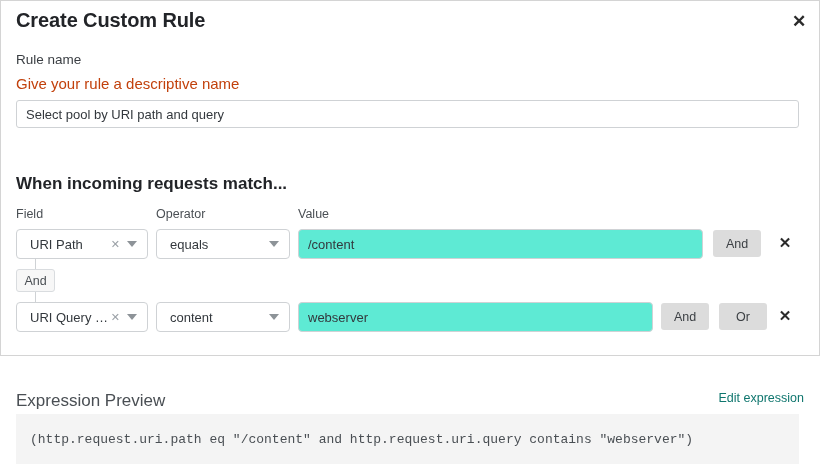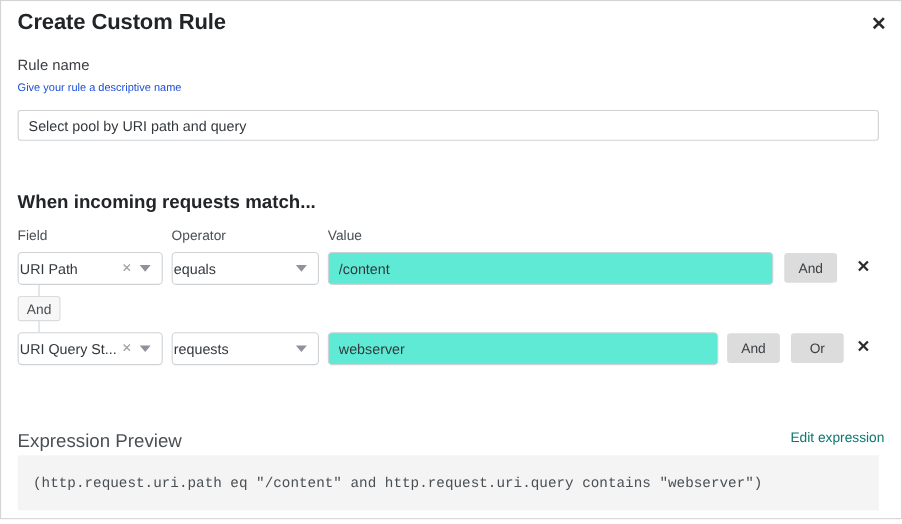--- a/index.html
+++ b/index.html
@@ -10,21 +10,21 @@
   body {
     width: 820px;
     height: 476px;
     font-family: "Liberation Sans", sans-serif;
     color: #23282d;
     overflow: hidden;
   }
   .dialog {
     position: relative;
     width: 820px;
-    height: 472px;
+    height: 356px;
     box-sizing: border-box;
     border: 1px solid #d4d4d4;
     background: #ffffff;
   }
   .close-btn {
     position: absolute;
     top: 8px;
     right: 8px;
     width: 24px;
     height: 24px;
@@ -52,22 +52,22 @@
     color: #3a3e43;
   }
   .rule-name-label {
     left: 15px;
     top: 51px;
   }
   .rule-name-help {
     position: absolute;
     left: 15px;
     top: 74px;
-    font-size: 10px;
-    color: #1d4ed8;
+    font-size: 15px;
+    color: #c2410c;
   }
   .rule-name-input {
     position: absolute;
     left: 15px;
     top: 99px;
     width: 783px;
     height: 28px;
     box-sizing: border-box;
     border: 1px solid #cfd2d5;
     border-radius: 3px;
@@ -103,21 +103,21 @@
   .sel {
     position: absolute;
     top: 0;
     height: 30px;
     box-sizing: border-box;
     border: 1px solid #cfd2d5;
     border-radius: 4px;
     background: #fff;
     display: flex;
     align-items: center;
-    padding-left: 1px;
+    padding-left: 13px;
     font-size: 13px;
     color: #33383d;
     cursor: pointer;
     user-select: none;
   }
   .sel-field { left: 15px; width: 132px; }
   .sel-operator { left: 155px; width: 134px; }
   .sel-text {
     flex: 1;
     white-space: nowrap;
@@ -302,21 +302,21 @@
   <div class="connector-chip">And</div>
   <div class="connector-line-bottom"></div>
 
   <div class="row row-2">
     <div class="sel sel-field">
       <span class="sel-text">URI Query St...</span>
       <span class="clear-x">✕</span>
       <span class="caret"></span>
     </div>
     <div class="sel sel-operator">
-      <span class="sel-text">requests</span>
+      <span class="sel-text">content</span>
       <span class="caret"></span>
     </div>
     <input class="val-input val-2" type="text" value="webserver" style="">
     <button class="op-btn and-2">And</button>
     <button class="op-btn or-2">Or</button>
     <div class="del-x">✕</div>
   </div>
 
   <div class="expr-label">Expression Preview</div>
   <a class="edit-expr">Edit expression</a>

